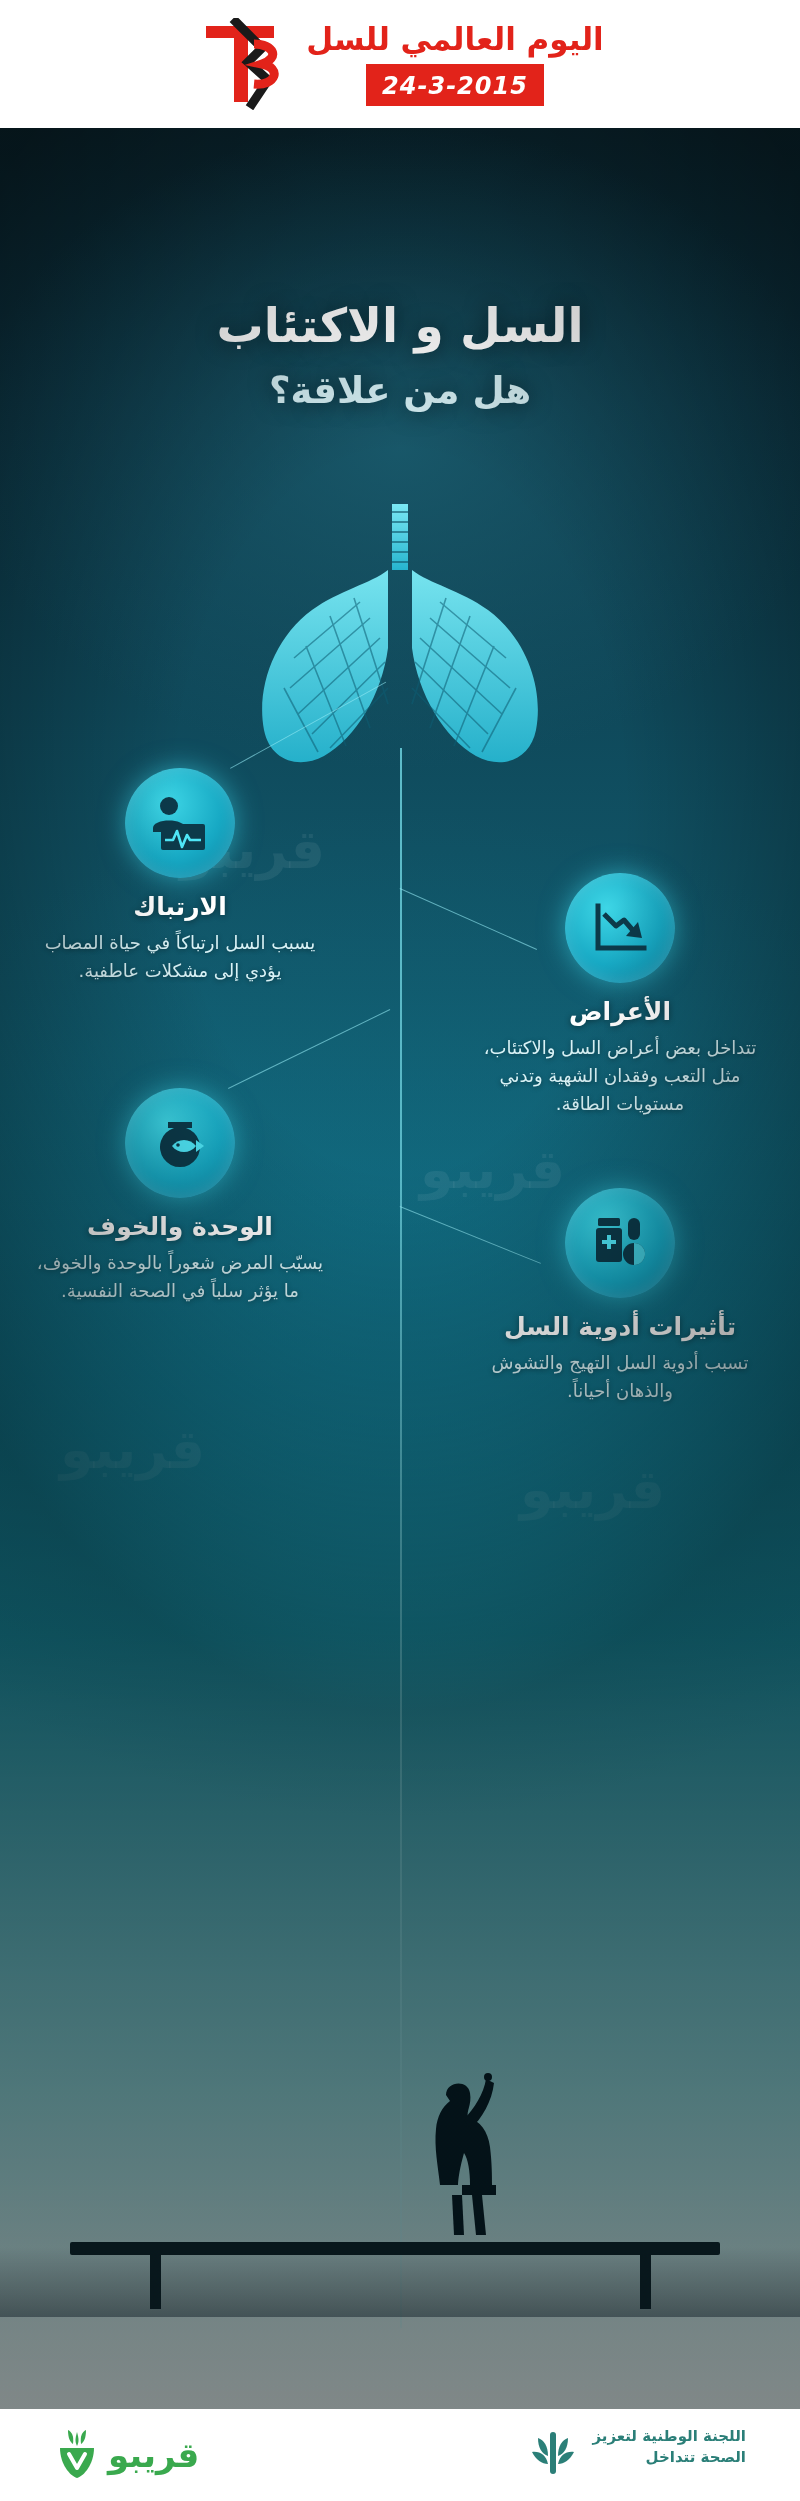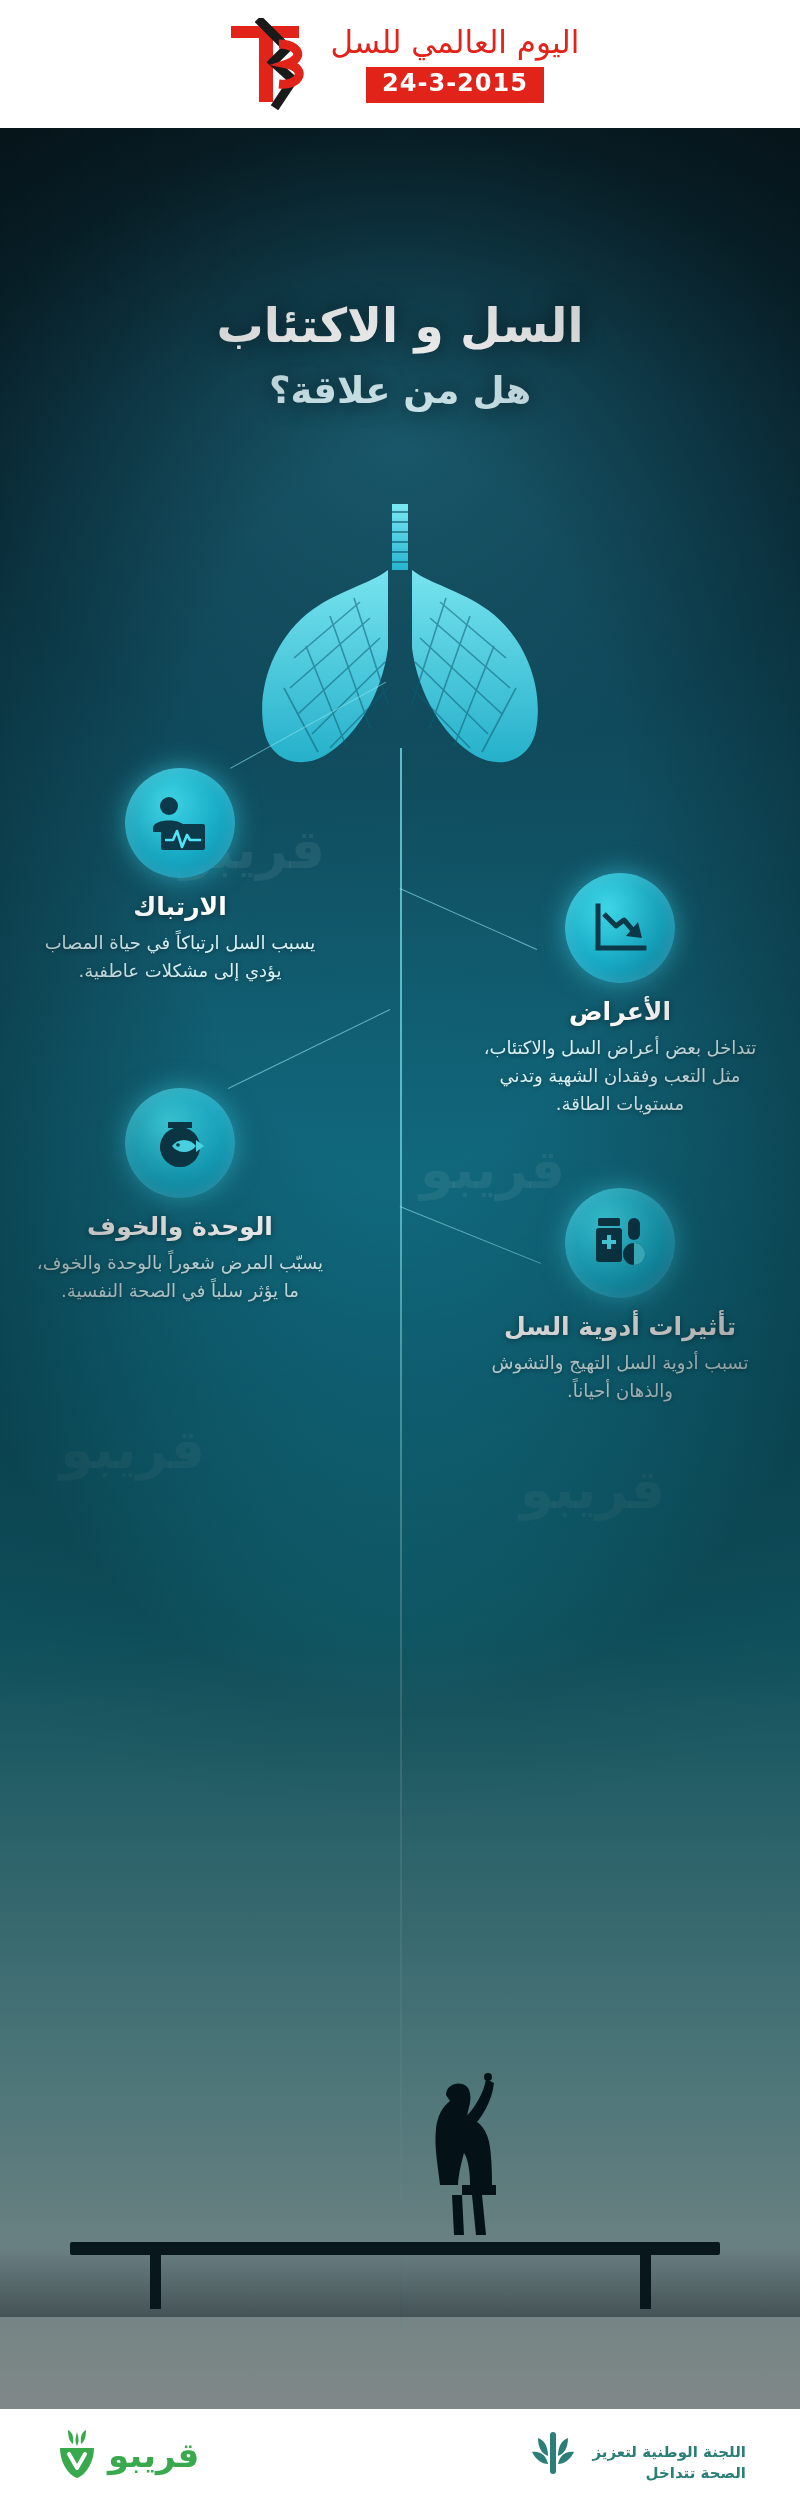--- a/index.html
+++ b/index.html
@@ -35,34 +35,35 @@
     flex: 0 0 auto;
   }
   .tb-logo svg { display: block; }
   .header-text {
     text-align: center;
     line-height: 1.15;
   }
   .header-title {
     color: #e2231a;
     font-size: 31px;
-    font-weight: normal;
+    font-weight: bold;
     letter-spacing: 0px;
     white-space: nowrap;
   }
   .header-date {
     margin-top: 6px;
     background: #e2231a;
     color: #ffffff;
     font-size: 24px;
     font-weight: bold;
-    padding: 3px 16px 5px;
+    padding: 9px 16px 5px;
     display: inline-block;
     letter-spacing: 1px;
     direction: ltr;
+    font-style: italic;
   }
 
   
   .body-band {
     position: absolute;
     top: 128px; left: 0;
     width: 800px; height: 2281px;
     background:
       radial-gradient(ellipse 620px 460px at 50% 14%, rgba(26,92,110,0.85) 0%, rgba(12,44,58,0.0) 70%),
       radial-gradient(ellipse 900px 700px at 50% 52%, rgba(16,104,125,0.55) 0%, rgba(9,40,54,0) 72%),
@@ -193,21 +194,21 @@
   .footer {
     position: absolute;
     left: 0; bottom: 0;
     width: 800px; height: 92px;
     background: #ffffff;
     display: flex;
     align-items: center;
     justify-content: space-between;
     padding: 0 54px;
   }
-  .footer-left { display: flex; align-items: flex-end; gap: 12px; }
+  .footer-left { display: flex; align-items: flex-start; gap: 12px; }
   .footer-left-text {
     color: #2b7f78;
     font-size: 15px;
     font-weight: bold;
     line-height: 1.4;
     text-align: right;
   }
   .footer-right { display: flex; align-items: center; gap: 8px; }
   .footer-right-text {
     color: #3aa94e;

